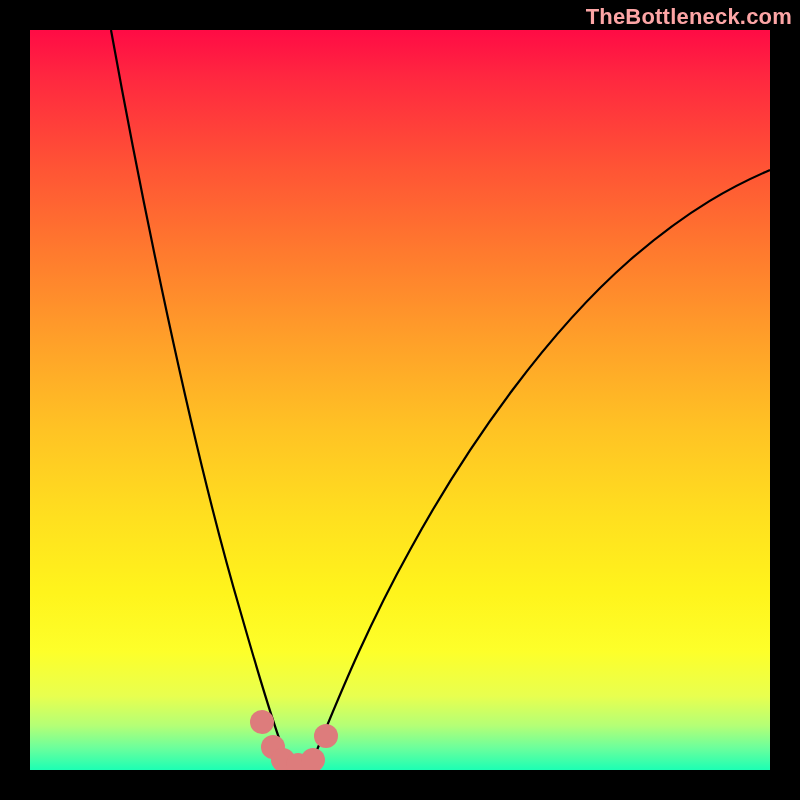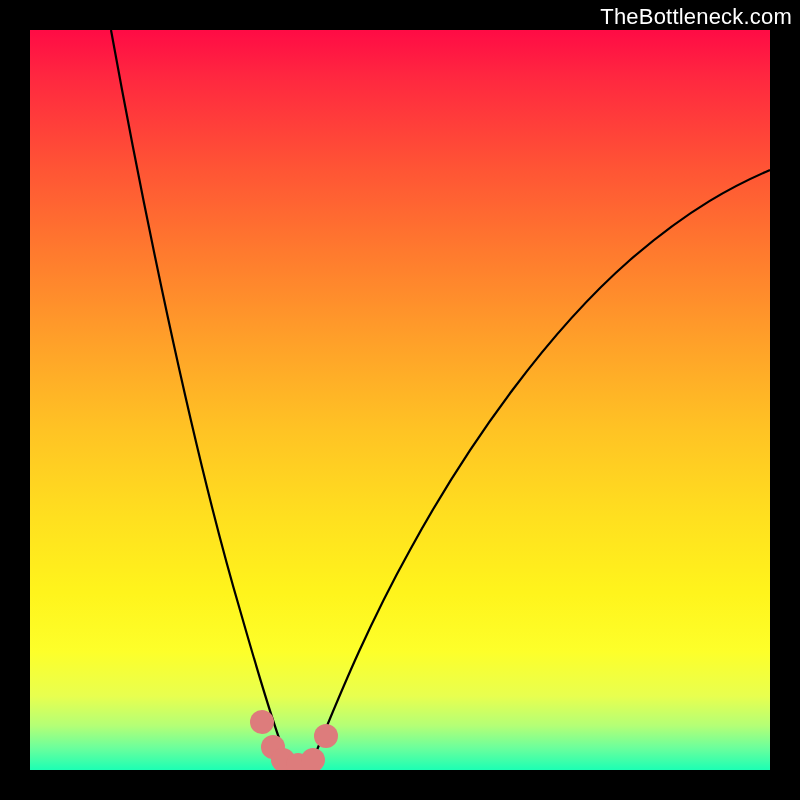--- a/index.html
+++ b/index.html
@@ -30,23 +30,23 @@
       #e8ff4f 90%,
       #b4ff76 94%,
       #6cff9c 97%,
       #1cffb4 100%
     );
   }
   .attribution {
     position: absolute;
     top: 4px;
     right: 8px;
-    color: #ffffff;
+    color: #fca5a5;
     font-size: 22px;
-    font-weight: 400;
+    font-weight: 700;
     letter-spacing: 0.2px;
     user-select: none;
   }
   svg.curve {
     position: absolute;
     left: 0;
     top: 0;
     width: 740px;
     height: 740px;
   }

